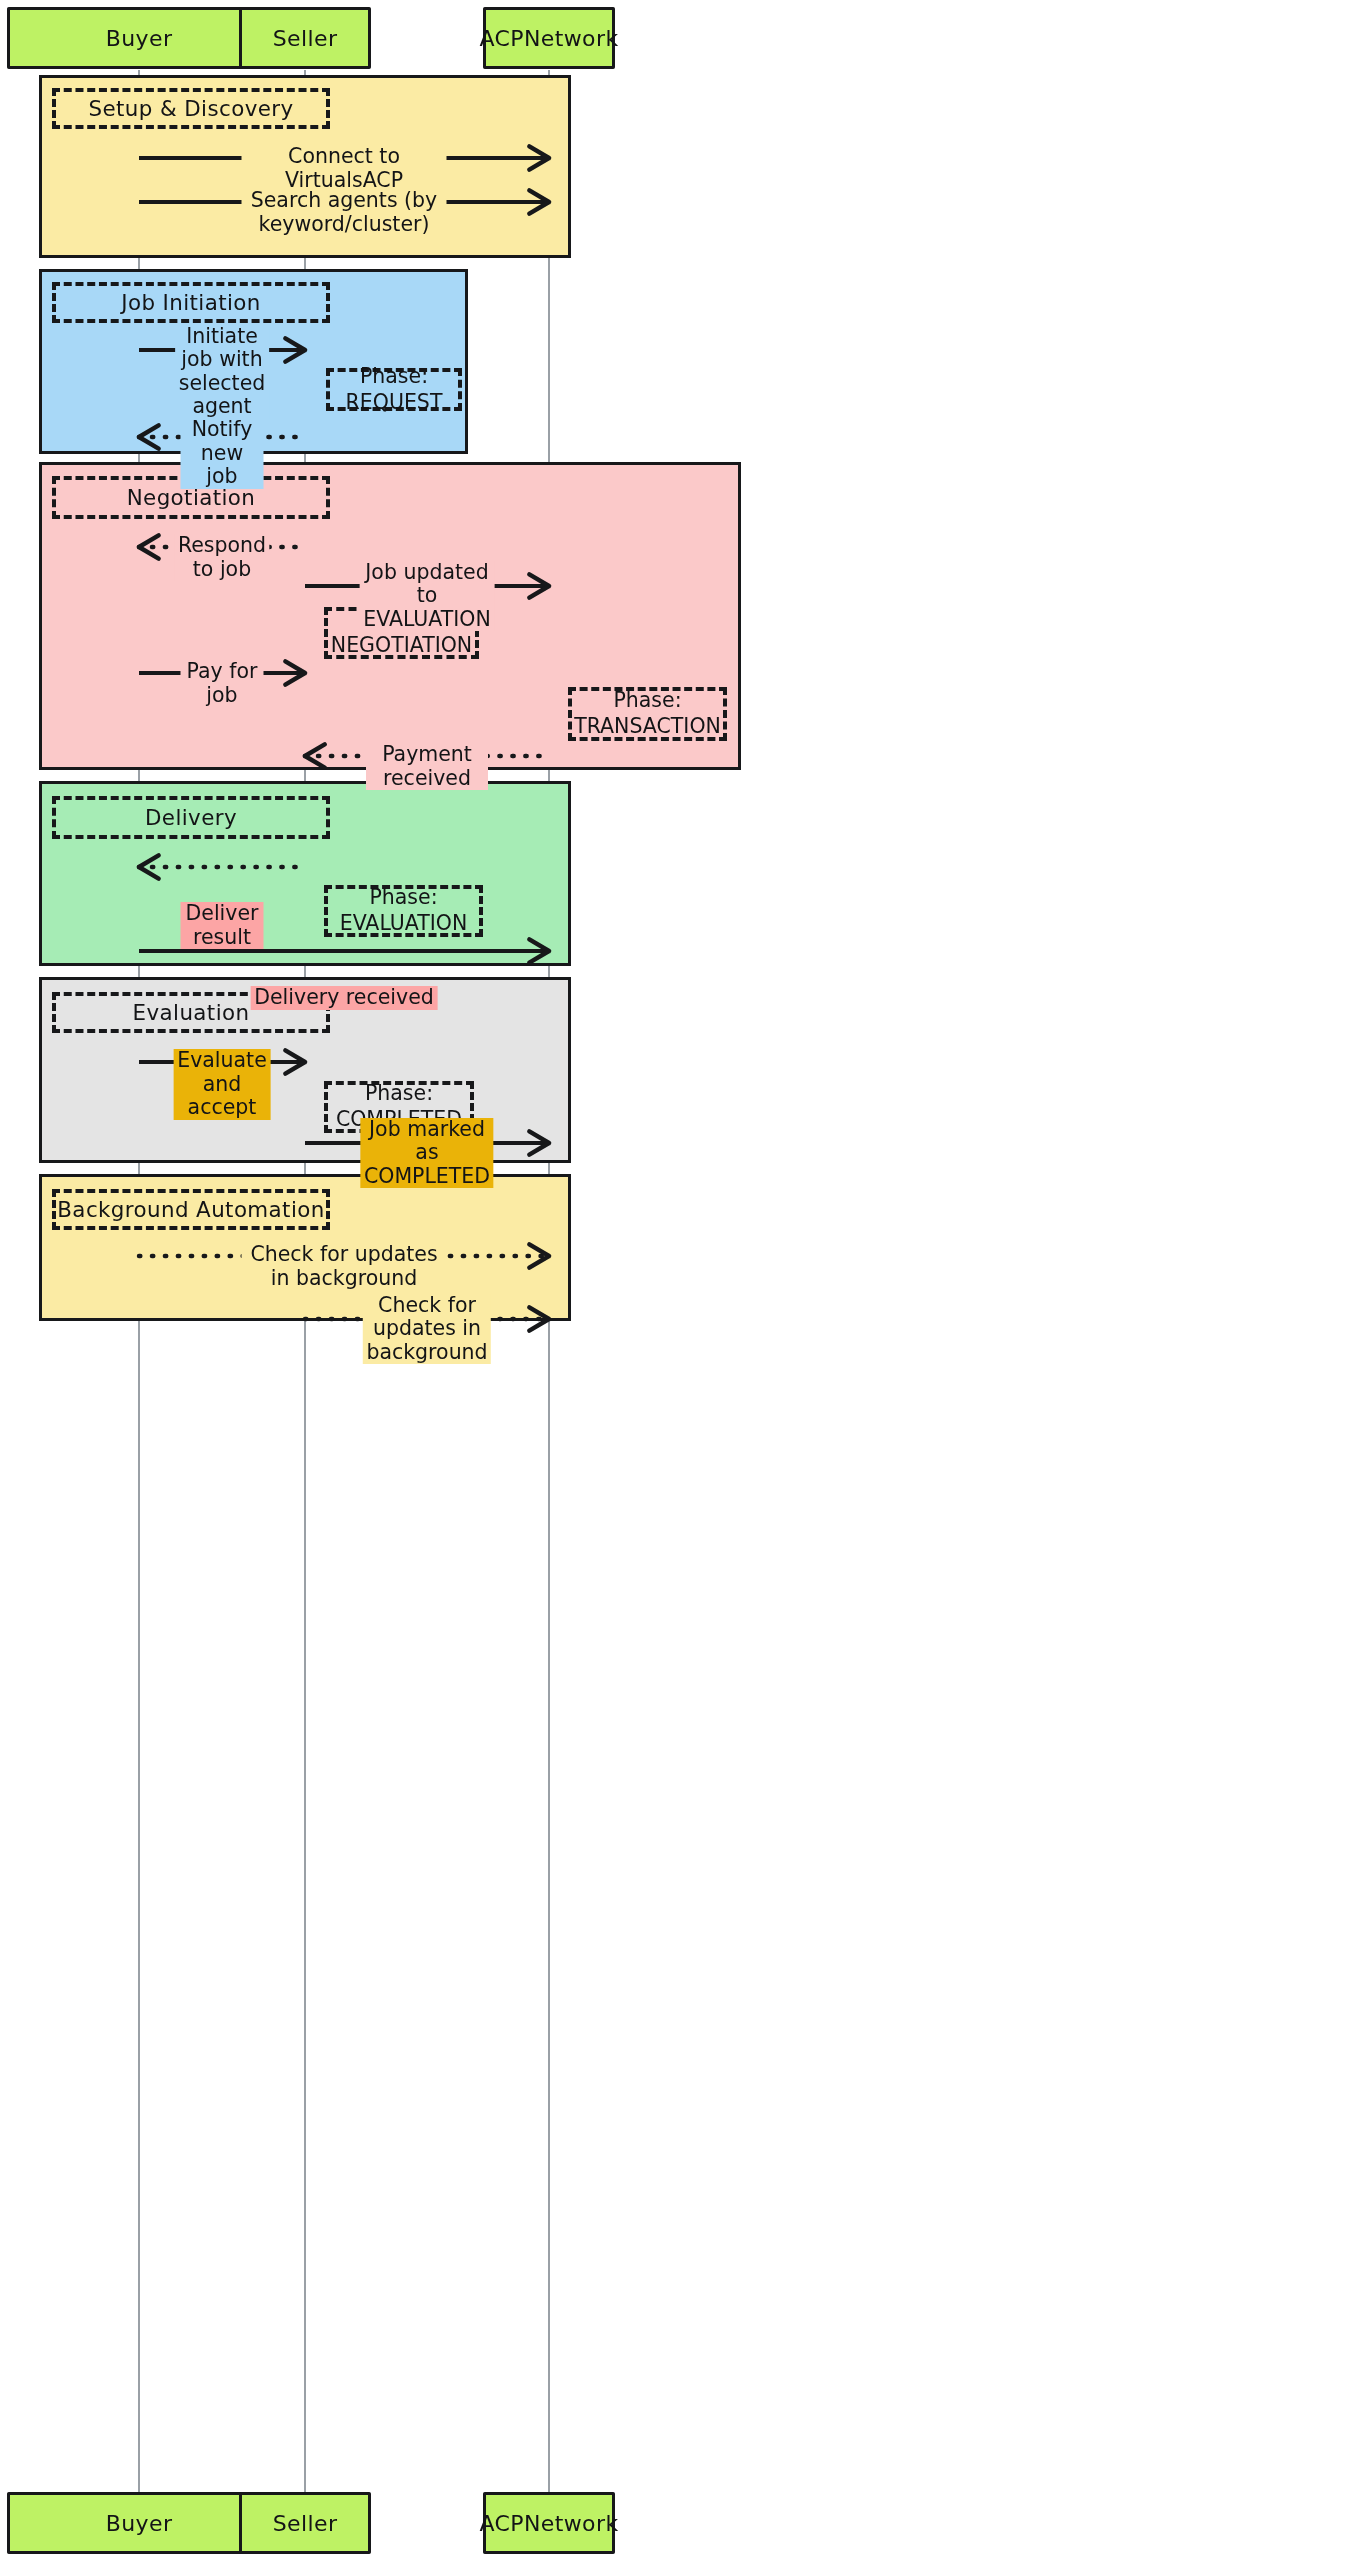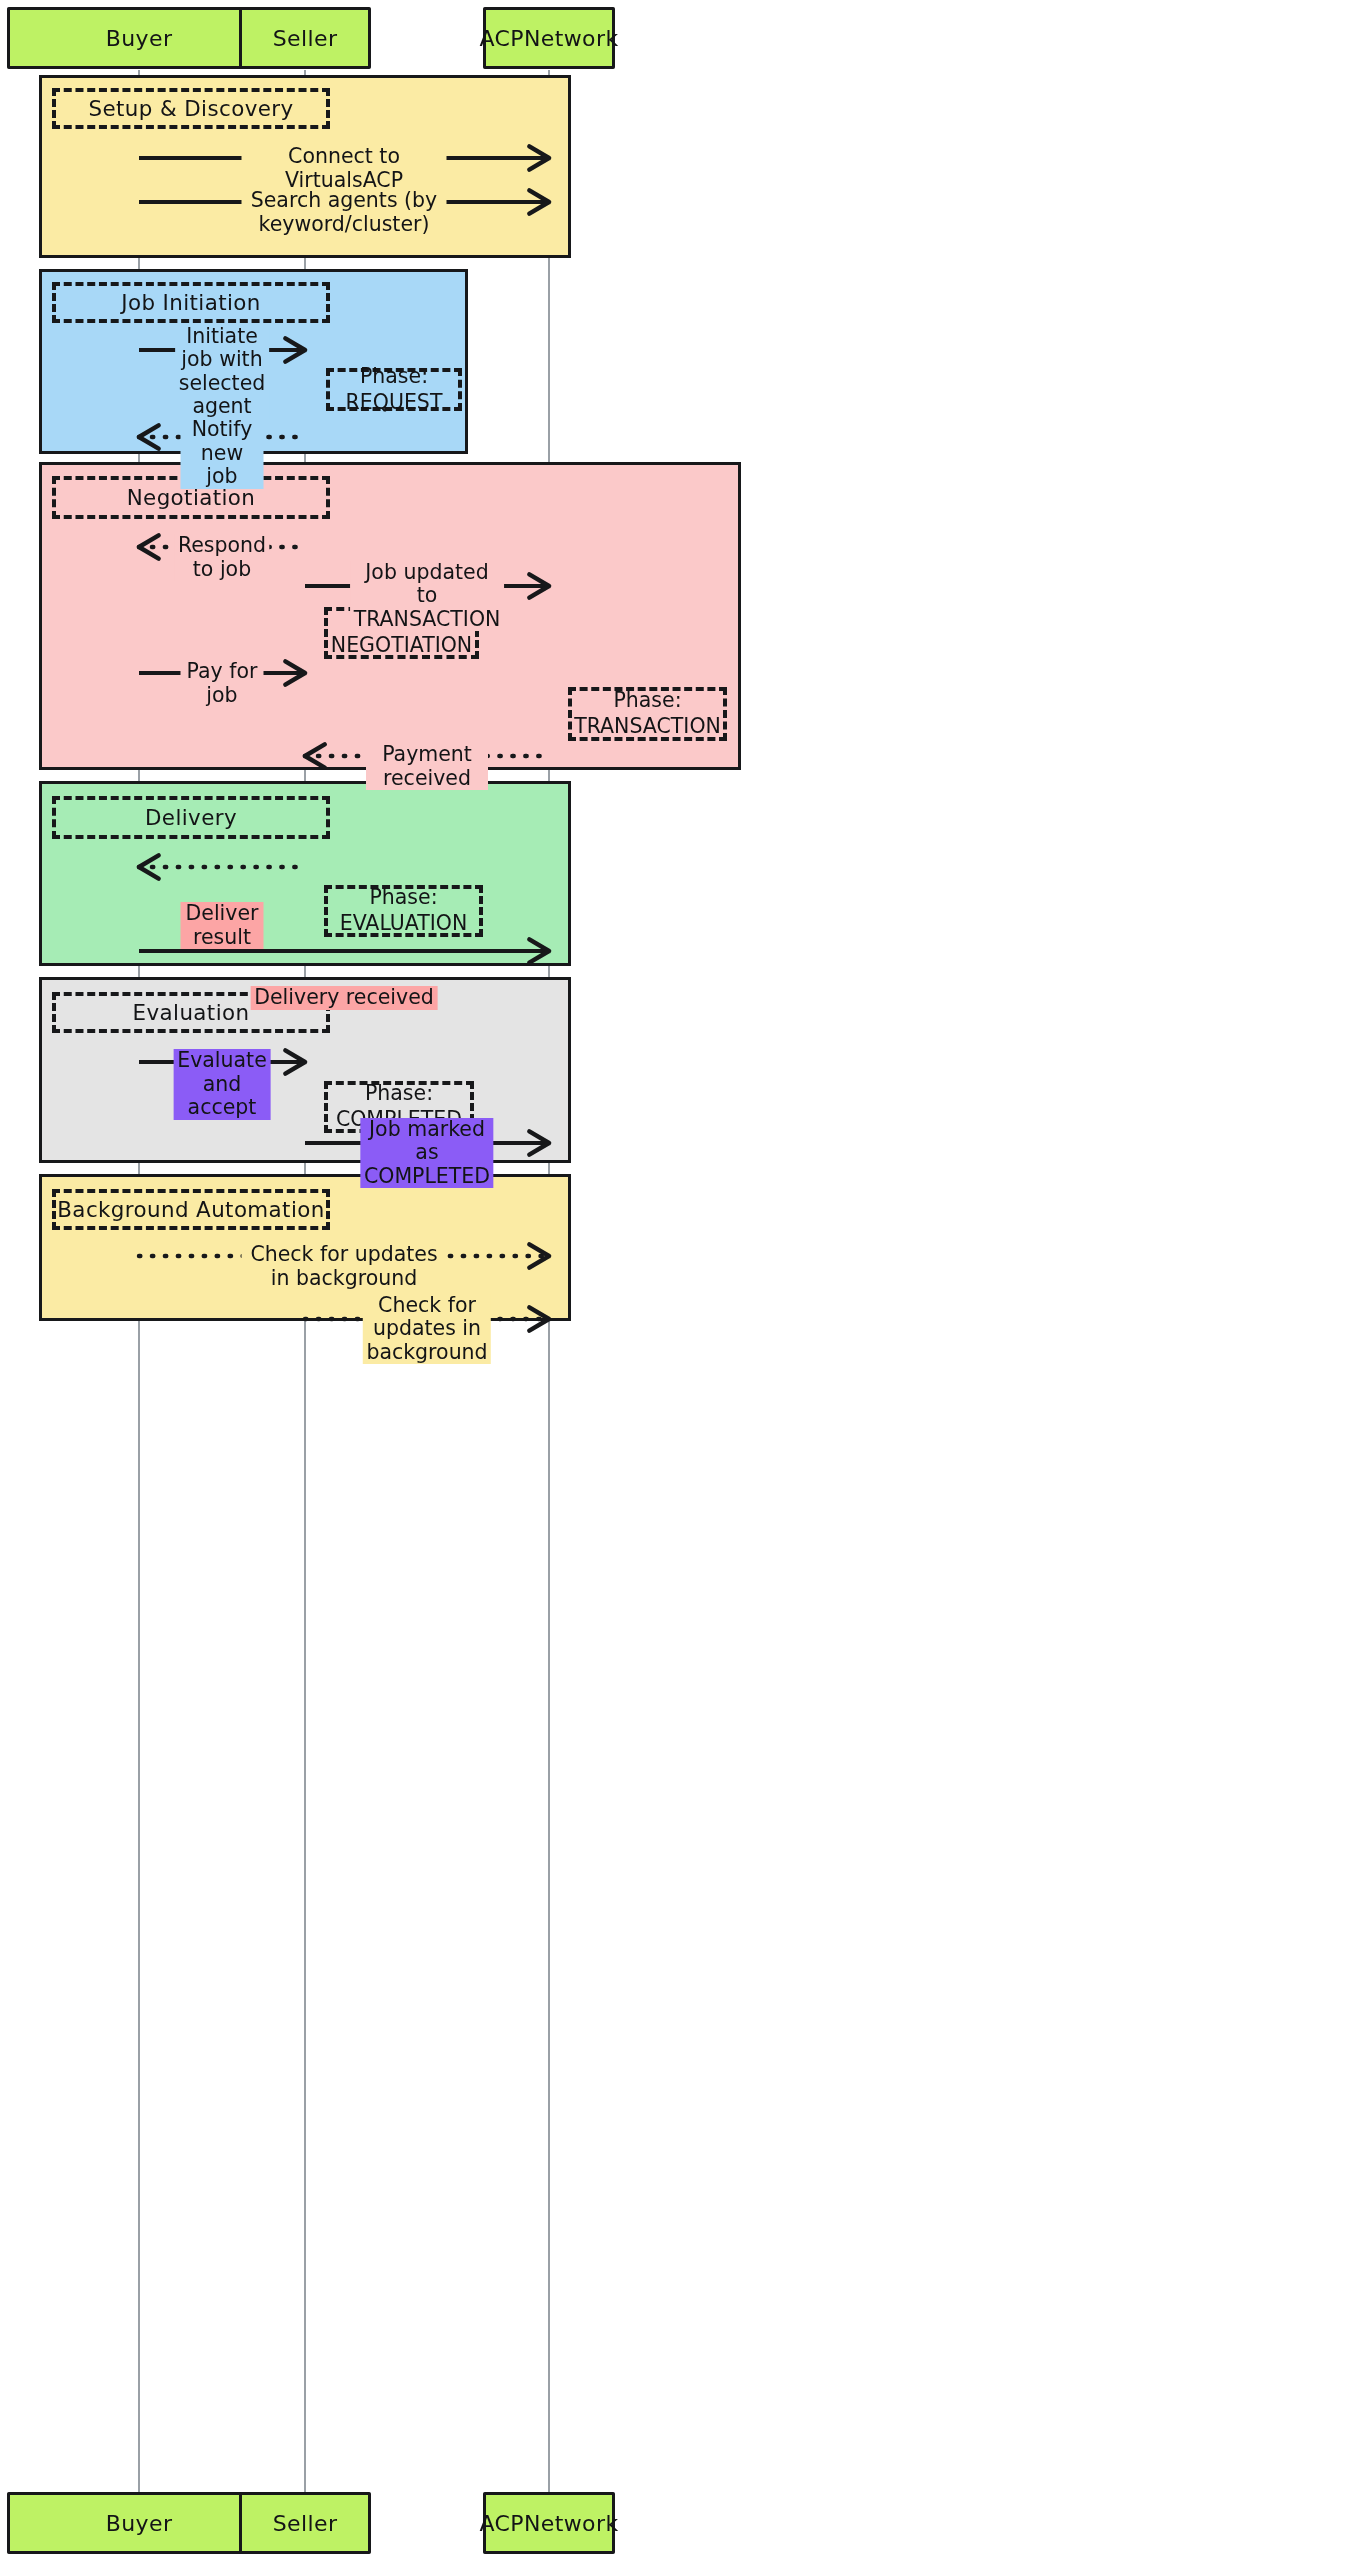--- a/index.html
+++ b/index.html
@@ -114,21 +114,21 @@
     line-height: 1.15;
     color: #131416;
     white-space: pre-line;
     text-align: center;
     padding: 0 3.6px;
   }
   .msg-label.solid-bg-yellow { background: #fbeba4; }
   .msg-label.solid-bg-blue   { background: #a8d8f7; }
   .msg-label.solid-bg-pink   { background: #fbc9c9; }
   .msg-label.solid-bg-green  { background: #fca5a5; margin-top: 48px; }
-  .msg-label.solid-bg-grey   { background: #8b5cf6; }
+  .msg-label.solid-bg-grey   { background: #eab308; }
 </style>
 </head>
 <body>
 
 <div id="diagram-root">
     <div class="lifeline" style="left: 138px; top: 70px; height: 2423px;"></div>
     <div class="lifeline" style="left: 304px; top: 70px; height: 2423px;"></div>
     <div class="lifeline" style="left: 548px; top: 70px; height: 2423px;"></div>
     <div class="actor-box" style="left: 7.1px; top: 7.1px; width: 264px; height: 62px;">
       <span class="actor-label">Buyer</span>
@@ -206,21 +206,21 @@
         <path d="M 0 30 L 22 17 M 0 30 L 22 43" stroke="#17181a" stroke-width="5" fill="none" stroke-linecap="round" stroke-linejoin="round"></path>
       </svg>
       <div class="msg-label solid-bg-pink" style="top: 14.3px;">Respond to job</div>
     </div>
     <div class="message" style="left: 305px; top: 559px; width: 244px; height: 54px;">
       <svg class="msg-svg" width="244" height="54" viewBox="0 0 273 60">
         <line x1="0" y1="30" x2="273" y2="30" stroke="#17181a" stroke-width="4.5"></line>
         <path d="M 273 30 L 251 17 M 273 30 L 251 43" stroke="#17181a" stroke-width="5" fill="none" stroke-linecap="round" stroke-linejoin="round"></path>
       </svg>
       <div class="msg-label solid-bg-pink" style="top: 1.8px;">Job updated to
-TRANSACTION</div>
+EVALUATION</div>
     </div>
     <div class="message" style="left: 139px; top: 646px; width: 166px; height: 54px;">
       <svg class="msg-svg" width="166" height="54" viewBox="0 0 186 60">
         <line x1="0" y1="30" x2="186" y2="30" stroke="#17181a" stroke-width="4.5"></line>
         <path d="M 186 30 L 164 17 M 186 30 L 164 43" stroke="#17181a" stroke-width="5" fill="none" stroke-linecap="round" stroke-linejoin="round"></path>
       </svg>
       <div class="msg-label solid-bg-pink" style="top: 14.3px;">Pay for job</div>
     </div>
     <div class="message" style="left: 305px; top: 729px; width: 244px; height: 54px;">
       <svg class="msg-svg" width="244" height="54" viewBox="0 0 273 60">

